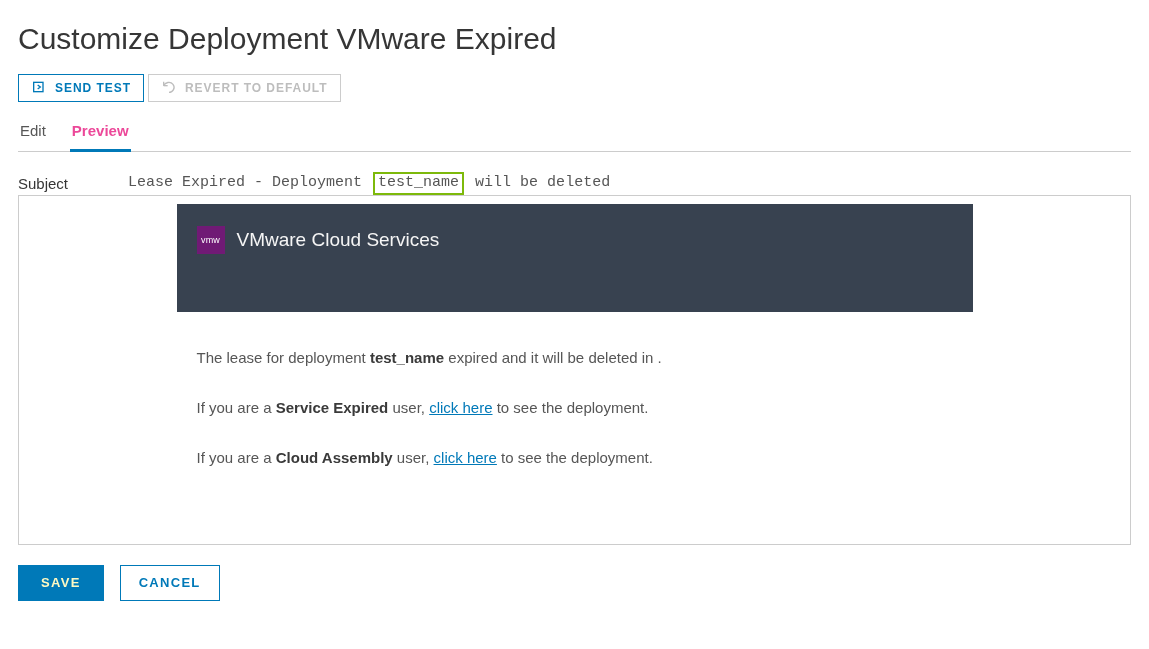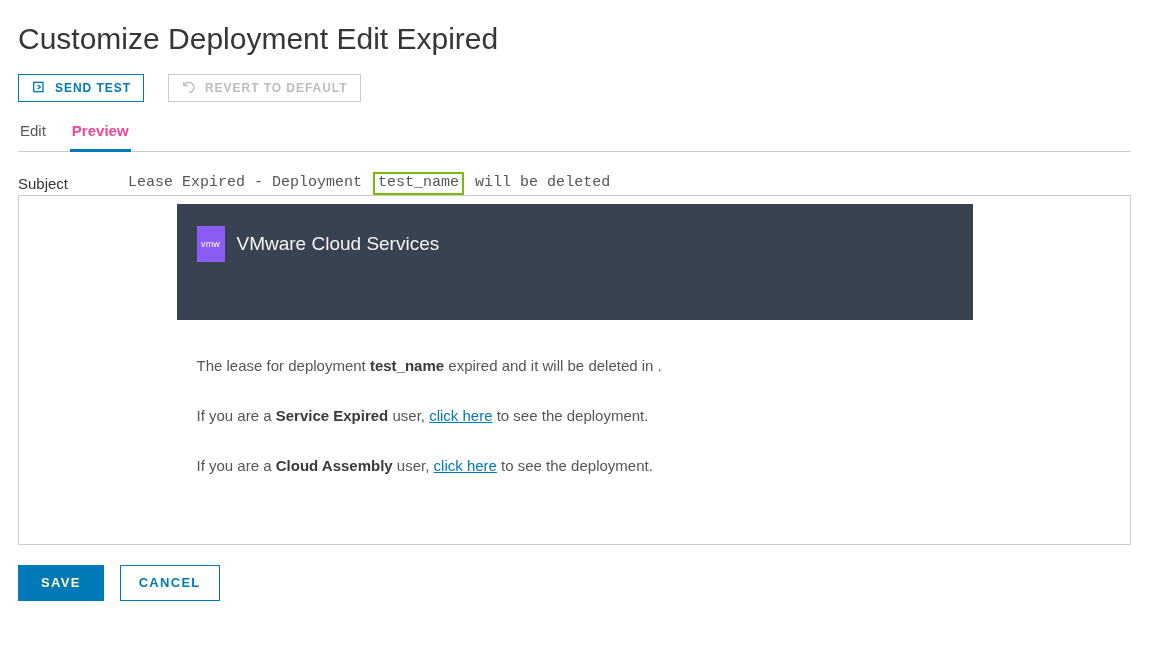--- a/index.html
+++ b/index.html
@@ -11,21 +11,21 @@
       width: 1149px;
     }
     .page-title {
       font-size: 30px;
       font-weight: 300;
       color: #363636;
       margin: 12px 0 18px 0;
     }
     .toolbar {
       display: flex;
-      gap: 24px;
+      gap: 4px;
       margin-bottom: 14px;
     }
     .btn {
       display: inline-flex;
       align-items: center;
       gap: 8px;
       border: 1px solid #0079b8;
       background: #fff;
       color: #0079b8;
       font-size: 12px;
@@ -97,22 +97,22 @@
       padding: 22px 20px 30px 20px;
     }
     .brand-row {
       display: flex;
       align-items: center;
       gap: 12px;
       margin-bottom: 28px;
     }
     .brand-icon {
       width: 28px;
-      height: 36px;
-      background: #8b5cf6;
+      height: 28px;
+      background: #701a75;
       display: inline-flex;
       align-items: center;
       justify-content: center;
       font-size: 9px;
       color: #fff;
       letter-spacing: 0.02em;
     }
     .brand-name {
       font-size: 19px;
       font-weight: 500;
@@ -163,21 +163,21 @@
       text-transform: uppercase;
     }
     
     .preview-area::-webkit-scrollbar { width: 16px; }
     .preview-area::-webkit-scrollbar-track { background: #f4f4f4; }
     .preview-area::-webkit-scrollbar-thumb { background: #c4c4c4; }
   </style>
 </head>
 <body>
 
-<h1 class="page-title">Customize Deployment Edit Expired</h1>
+<h1 class="page-title">Customize Deployment VMware Expired</h1>
 
 <div class="toolbar">
   <button class="btn">
     <span>
       <svg viewBox="0 0 24 24" fill="none" stroke="#0079b8" stroke-width="2">
         <rect x="4" y="5" width="14" height="14"></rect>
         <path d="M10 9 L14 12 L10 15"></path>
       </svg>
     </span>
     <span>SEND TEST</span>

